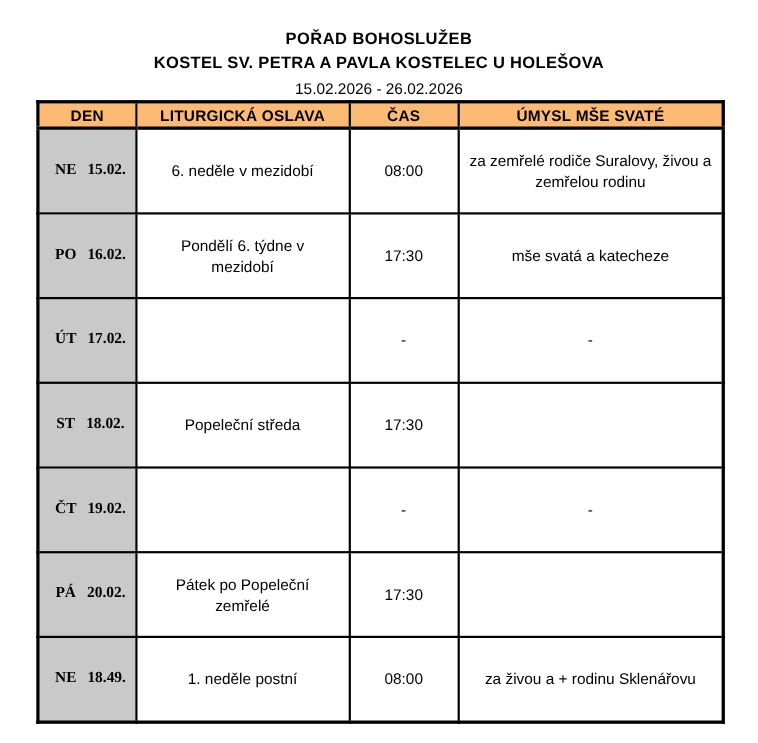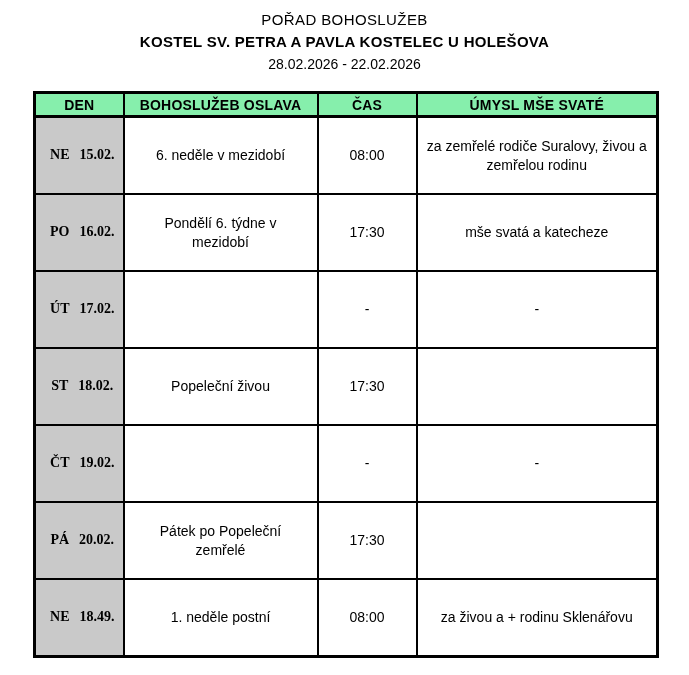--- a/index.html
+++ b/index.html
@@ -11,23 +11,23 @@
     color: #000000;
     font-family: "Liberation Sans", sans-serif;
     overflow: hidden;
   }
   .title-block {
     text-align: center;
     padding-top: 11px;
   }
   .title-line1 {
     font-size: 15px;
-    font-weight: normal;
+    font-weight: bold;
     letter-spacing: 0.4px;
-    margin: 0 0 5px 0;
+    margin: 16px 0 5px 0;
   }
   .title-line2 {
     font-size: 15px;
     font-weight: bold;
     letter-spacing: 0.3px;
     margin: 0 0 6px 0;
   }
   .date-range {
     font-size: 14px;
     font-weight: normal;
@@ -40,21 +40,21 @@
     width: 623px;
     border-collapse: collapse;
     table-layout: fixed;
     border: 3px solid #000;
   }
   table.schedule th, table.schedule td {
     border: 2px solid #000;
     overflow: hidden;
   }
   table.schedule thead th {
-    background: #86efac;
+    background: #fdba74;
     font-size: 14px;
     font-weight: bold;
     height: 21px;
     text-align: center;
     vertical-align: middle;
     border-bottom: 3px solid #000;
     padding: 0;
     letter-spacing: 0.2px;
   }
   col.c-den { width: 89px; }
@@ -82,34 +82,34 @@
   td.celebration-cell { padding: 0 20px; }
   td.time-cell { padding: 0 16px; }
   td.intention-cell { padding: 4px 2px; }
 </style>
 </head>
 <body>
 
 <div class="title-block">
   <div class="title-line1">POŘAD BOHOSLUŽEB</div>
   <div class="title-line2">KOSTEL SV. PETRA A PAVLA KOSTELEC U HOLEŠOVA</div>
-  <div class="date-range">28.02.2026 - 22.02.2026</div>
+  <div class="date-range">15.02.2026 - 26.02.2026</div>
 </div>
 
 <table class="schedule">
   <colgroup>
     <col class="c-den">
       <col class="c-lit">
       <col class="c-cas">
       <col class="c-umy">
   </colgroup>
   <thead>
     <tr>
       <th>DEN</th>
-      <th>BOHOSLUŽEB OSLAVA</th>
+      <th>LITURGICKÁ OSLAVA</th>
       <th>ČAS</th>
       <th>ÚMYSL MŠE SVATÉ</th>
     </tr>
   </thead>
   <tbody>
     <tr>
       <td class="day-cell"><span class="day-abbr">NE</span><span class="day-date">15.02.</span></td>
       <td class="celebration-cell">6. neděle v mezidobí</td>
       <td class="time-cell">08:00</td>
       <td class="intention-cell">za zemřelé rodiče Suralovy, živou a zemřelou rodinu</td>
@@ -121,21 +121,21 @@
       <td class="intention-cell">mše svatá a katecheze</td>
     </tr>
     <tr>
       <td class="day-cell"><span class="day-abbr">ÚT</span><span class="day-date">17.02.</span></td>
       <td class="celebration-cell"></td>
       <td class="time-cell">-</td>
       <td class="intention-cell">-</td>
     </tr>
     <tr>
       <td class="day-cell"><span class="day-abbr">ST</span><span class="day-date">18.02.</span></td>
-      <td class="celebration-cell">Popeleční živou</td>
+      <td class="celebration-cell">Popeleční středa</td>
       <td class="time-cell">17:30</td>
       <td class="intention-cell"></td>
     </tr>
     <tr>
       <td class="day-cell"><span class="day-abbr">ČT</span><span class="day-date">19.02.</span></td>
       <td class="celebration-cell"></td>
       <td class="time-cell">-</td>
       <td class="intention-cell">-</td>
     </tr>
     <tr>

